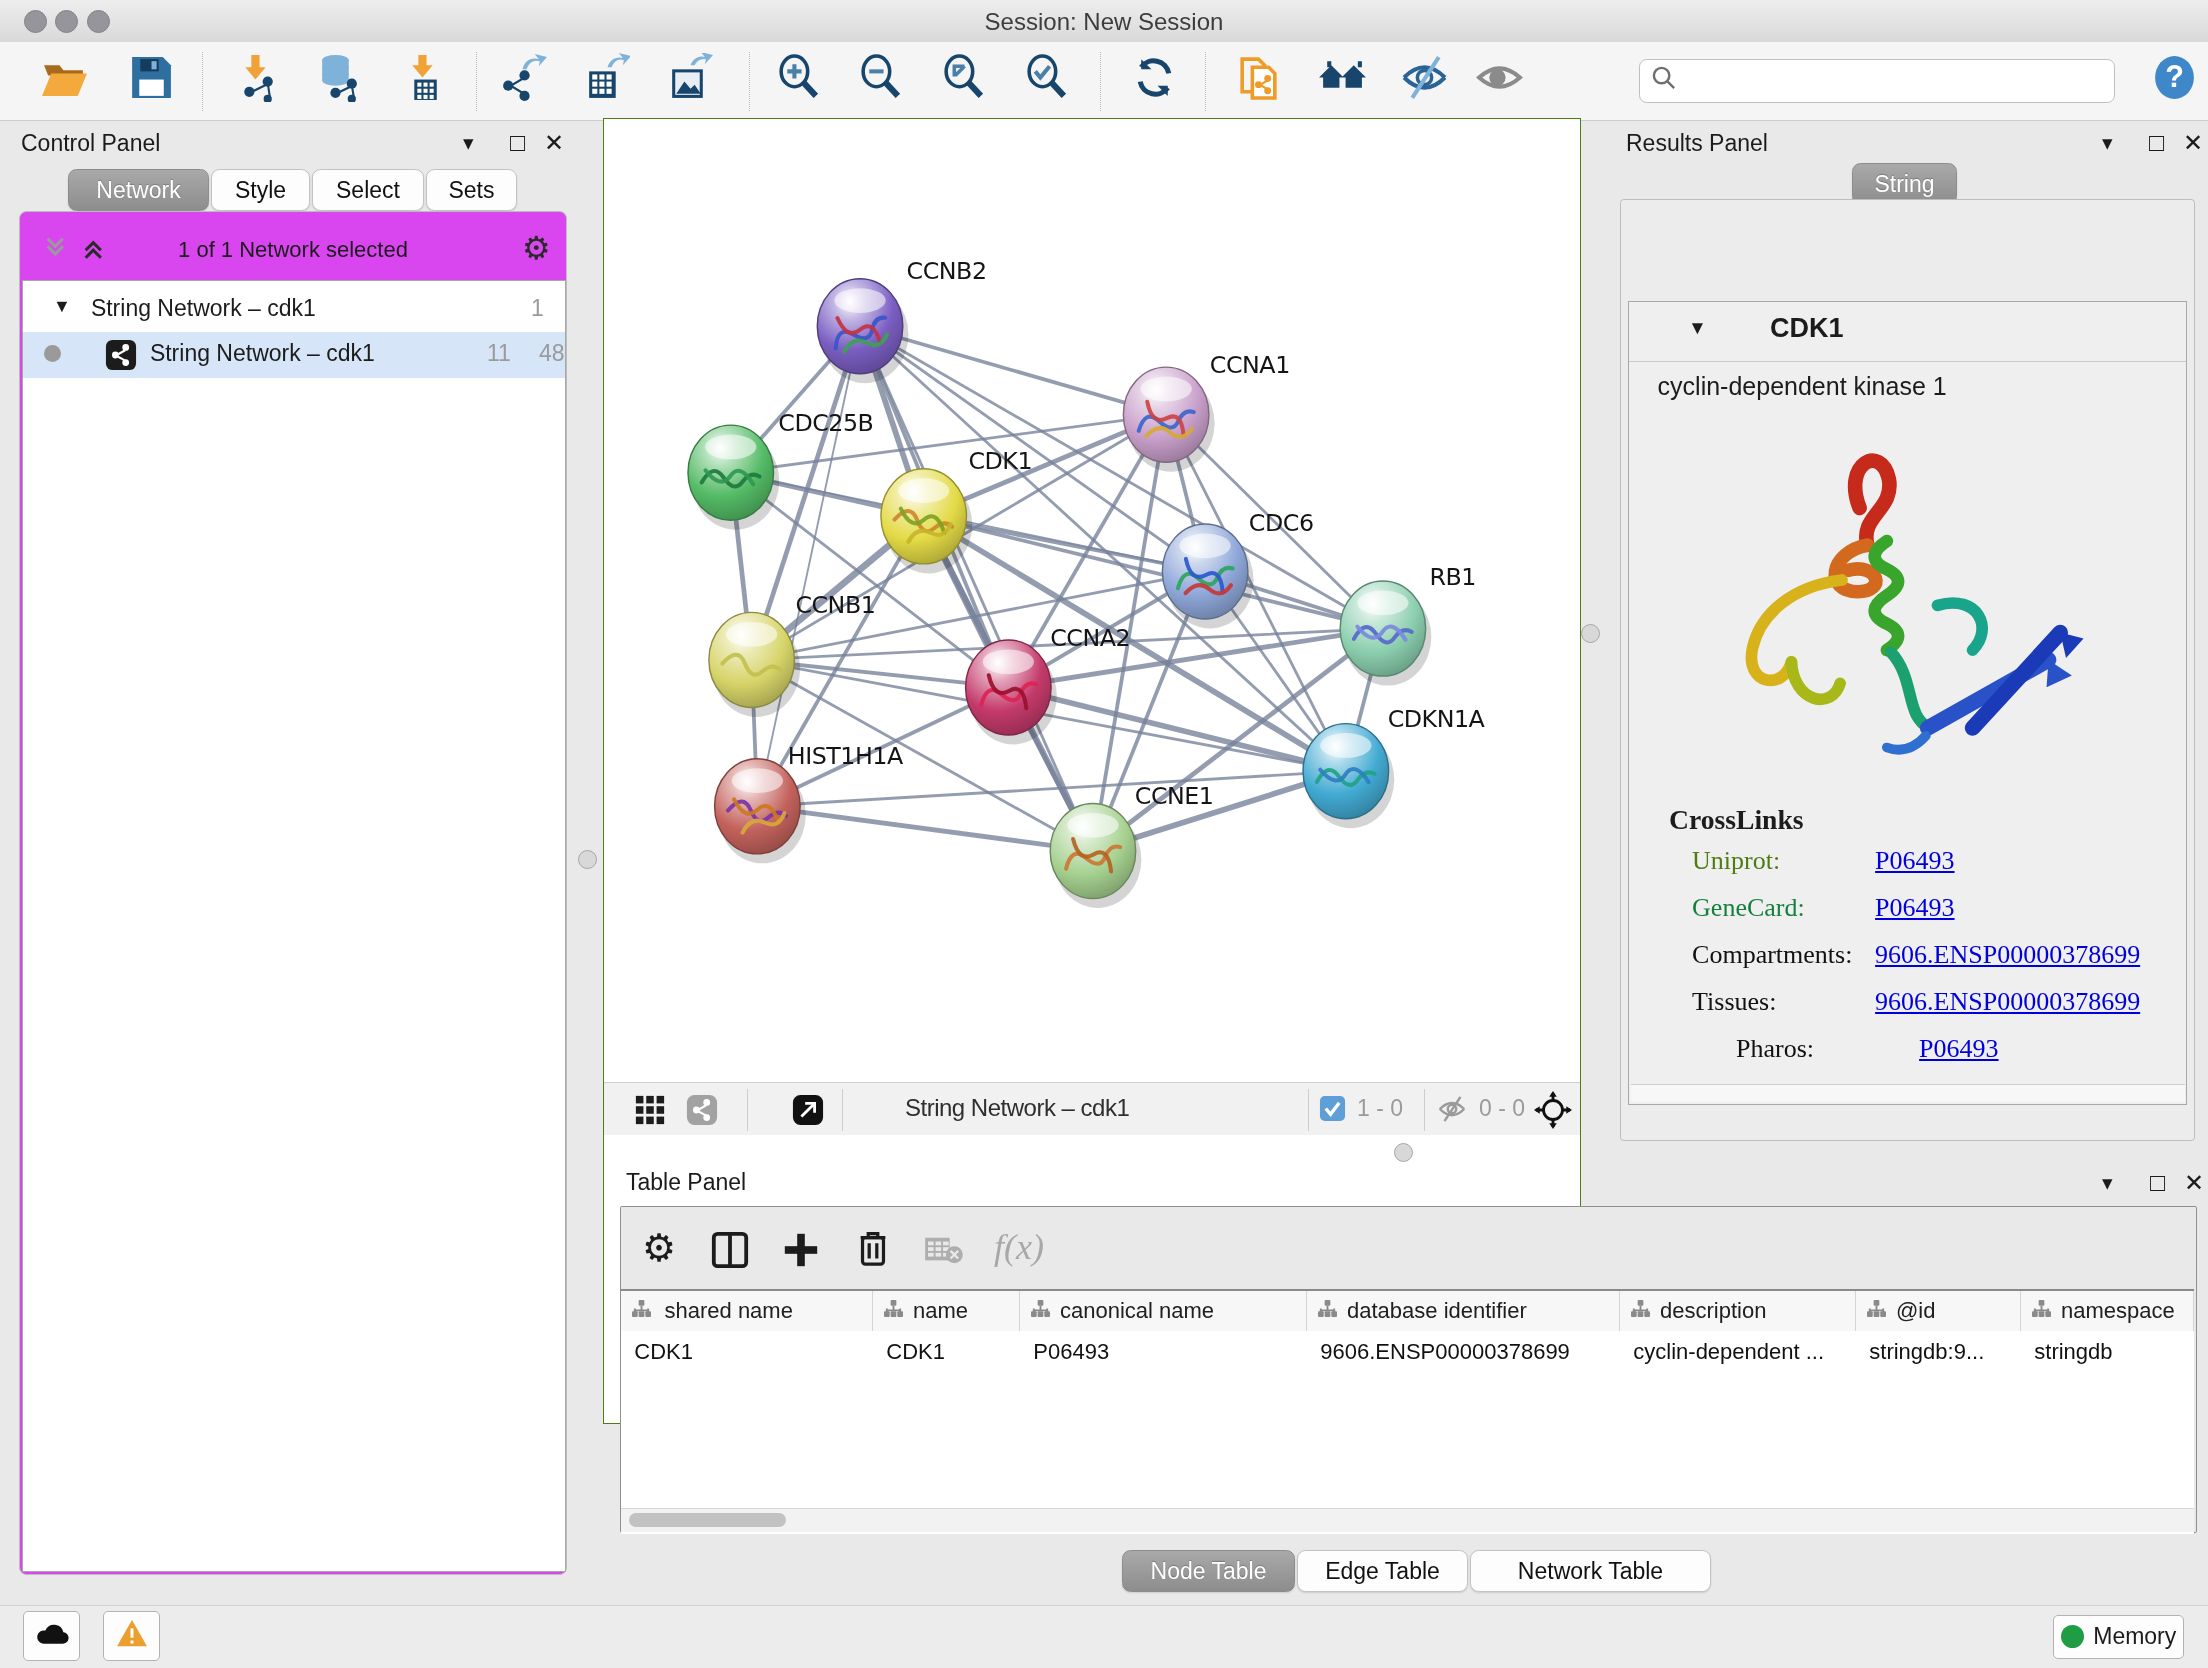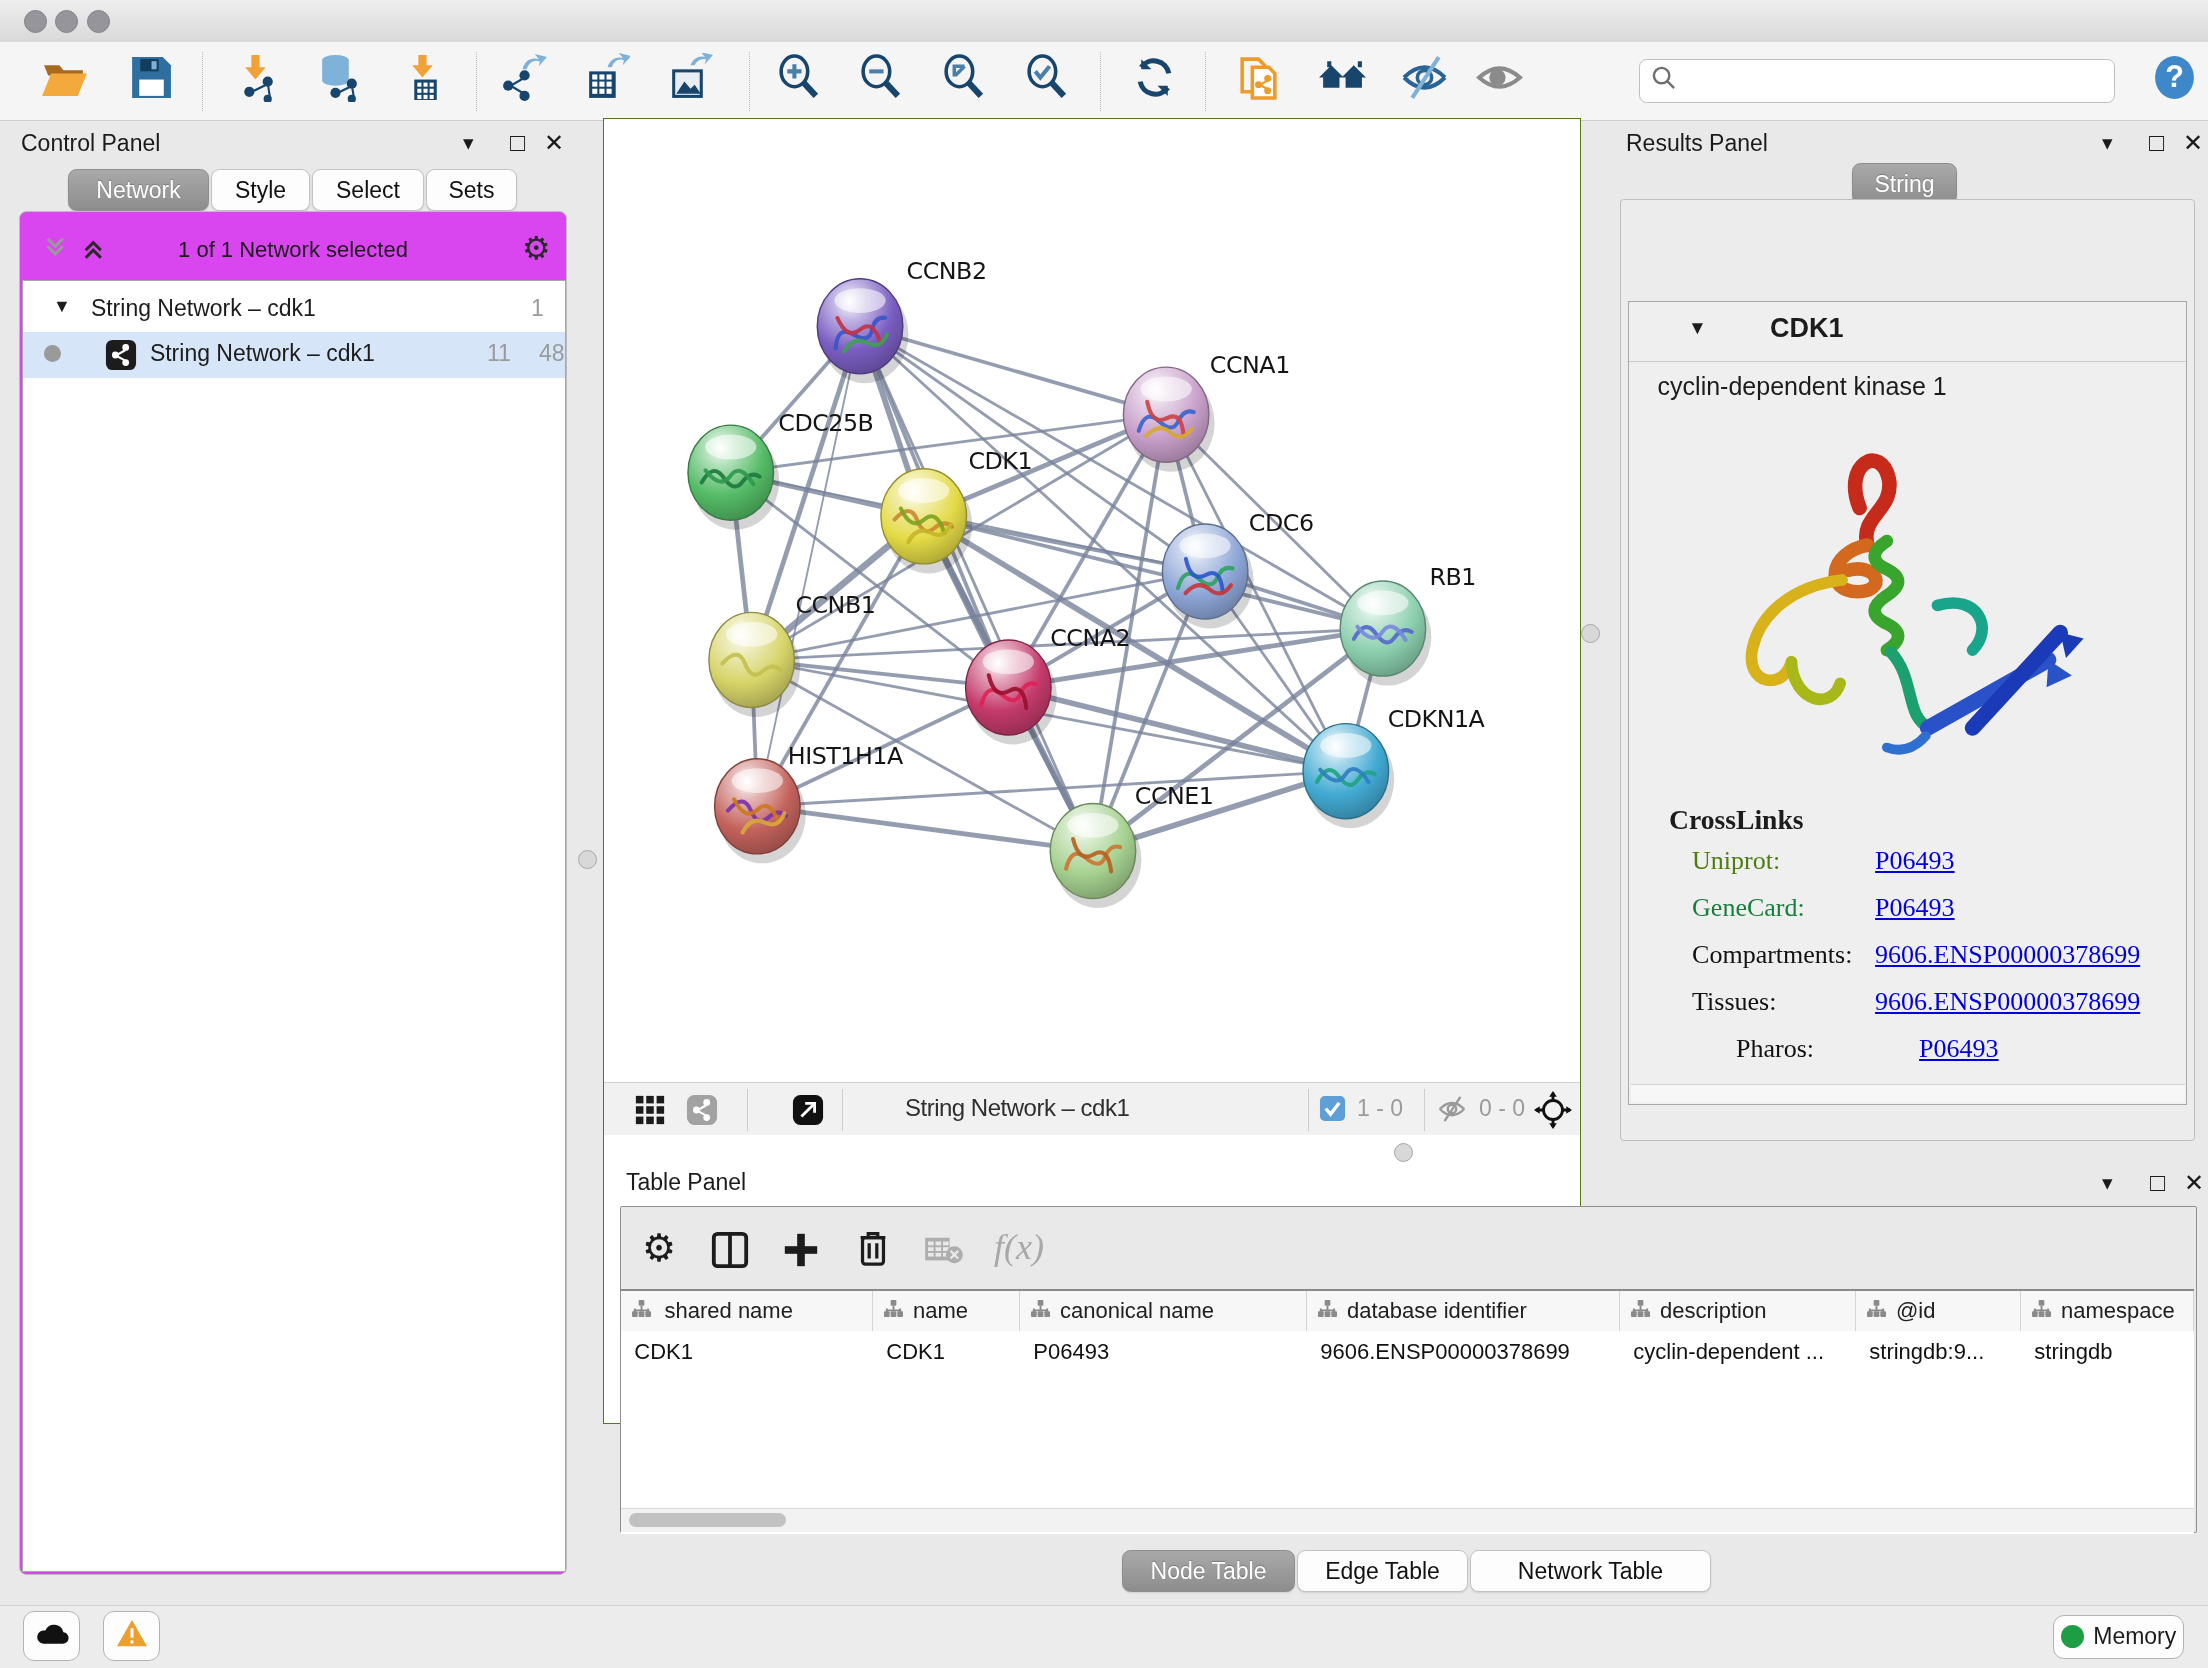--- a/index.html
+++ b/index.html
@@ -30,29 +30,30 @@
   .whitebox{background:#fff;border:1px solid #a6a6a6;box-sizing:border-box;}
   .graybox{background:#ececec;border:1.9px solid #9d9d9d;box-sizing:border-box;border-radius:1.9px;}
   .row-gray{color:#9a9a9a;}
   .btn{background:#fff;border:1px solid #bdbdbd;border-radius:9.5px;display:flex;align-items:center;justify-content:center;font-size:24px;cursor:pointer;box-shadow:0 1px 1.9px rgba(0,0,0,.1);}
   a.xlink{color:#0000dd;text-decoration:underline;cursor:pointer;}
   .serif{font-family:"Liberation Serif","DejaVu Serif",serif;}
   
   .thead-cell{display:flex;align-items:center;box-sizing:border-box;border-right:1px solid #d4d4d4;height:100%;padding-left:9.5px;gap:9.5px;font-size:22px;color:#202020;cursor:pointer;background:#f7f7f7;}
   .tcell{display:flex;align-items:center;box-sizing:border-box;height:100%;padding-left:13.3px;font-size:22px;color:#111;}
   .dot-handle{width:17px;height:17px;border-radius:50%;background:#d8d8d8;border:1px solid #a7a7a7;}
-  .sb-btn{background:#fdfdfd;border:1.9px solid #b3b3b3;border-radius:11px;display:flex;align-items:center;justify-content:center;cursor:pointer;}
+  .sb-btn{background:#fdfdfd;border:1.9px solid #b3b3b3;border-radius:5px;display:flex;align-items:center;justify-content:center;cursor:pointer;}
 </style>
 </head>
 <body>
 
 <div class="abs titlebar">
   <div class="abs traffic" style="left:24px"></div>
   <div class="abs traffic" style="left:55px"></div>
   <div class="abs traffic" style="left:87px"></div>
+  <div class="abs win-title">Session: New Session</div>
 </div>
 
 <div class="abs toolbar">
   <div class="abs tbi" style="left:38px">
     <span><svg viewBox="0 0 48 48">
           <path fill="#a96a1d" d="M4 12h15l4 5h19v5H8z"></path>
           <path fill="#f3a93c" d="M2 42l9-22h35l-9 22z"></path>
         </svg></span>
   </div>
   <div class="abs tbi" style="left:124px">

